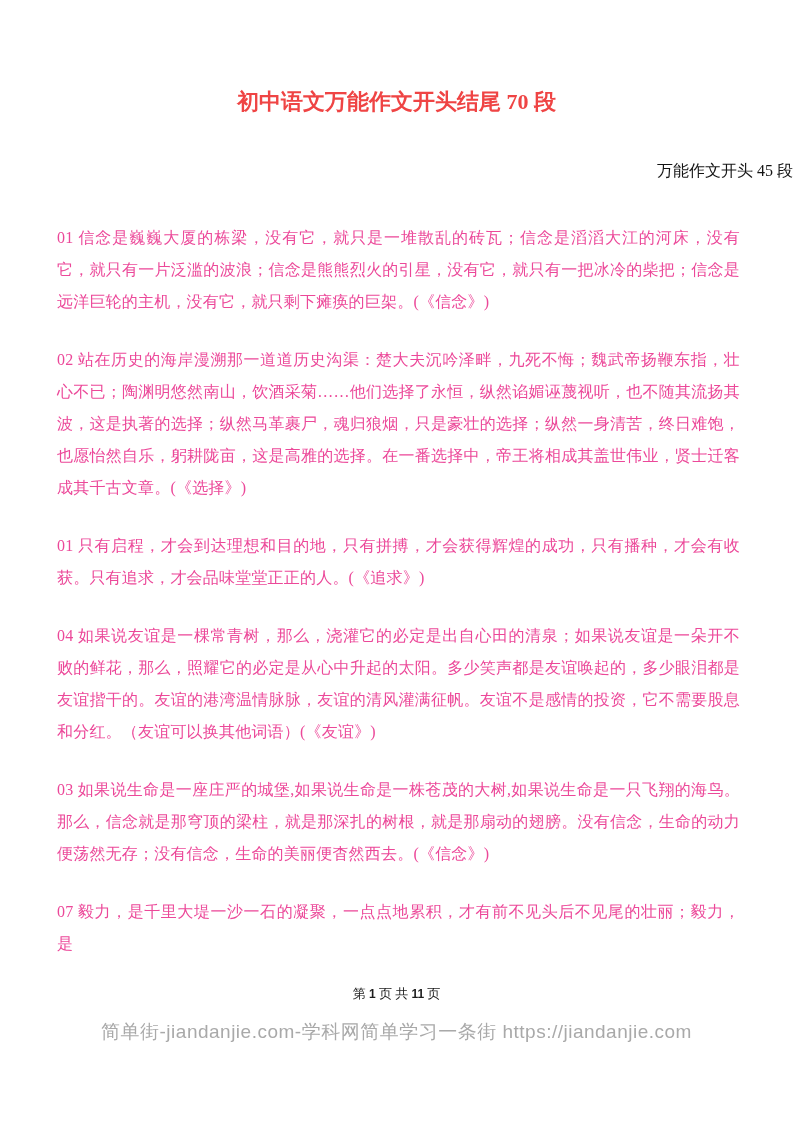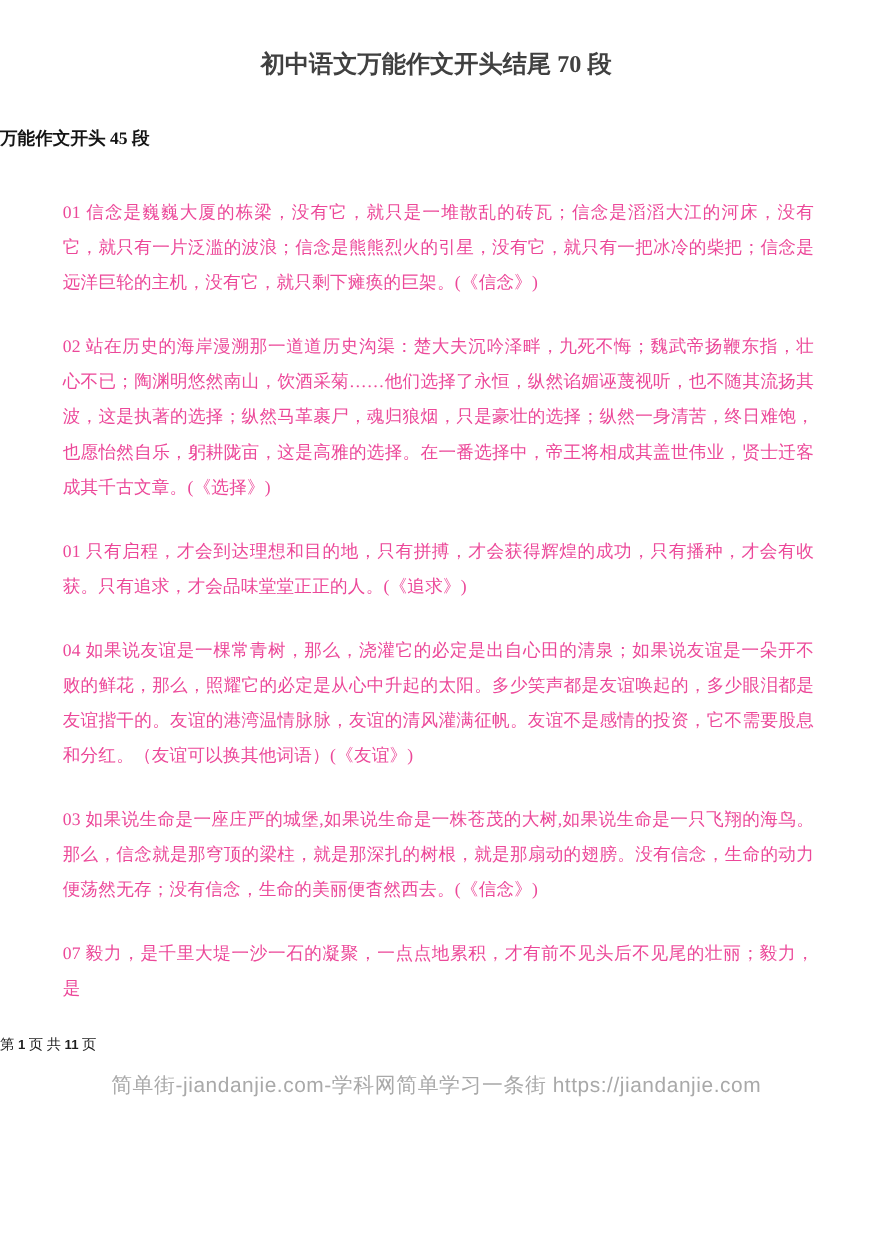--- a/index.html
+++ b/index.html
@@ -12,51 +12,51 @@
     width: 793px;
     height: 1122px;
     background: #ffffff;
     overflow: hidden;
     font-family: "Liberation Serif", "DejaVu Serif", serif;
     color: #1a1a1a;
     box-sizing: border-box;
   }
   .doc-title {
     margin: 0;
-    padding-top: 42px;
+    padding-top: 86px;
     text-align: center;
     font-size: 22px;
     font-weight: bold;
     line-height: 32px;
-    color: #404040;
+    color: #ef4444;
   }
   .section-heading {
     margin: 0;
     margin-top: 42px;
-    text-align: left;
+    text-align: right;
     font-size: 16px;
-    font-weight: bold;
+    font-weight: normal;
     line-height: 22px;
     color: #141414;
   }
   .content {
     margin: 40px auto 0 57px;
     width: 683px;
   }
   .content p {
     margin: 0 0 26px 0;
     font-size: 16px;
     line-height: 32px;
     text-align: justify;
     letter-spacing: 0.2px;
     color: #ec4899;
   }
   .footer {
     margin-top: 16px;
-    text-align: left;
+    text-align: center;
     font-size: 13px;
     line-height: 16px;
     color: #1d1d1d;
   }
   .footer .num {
     font-weight: bold;
     font-family: "Liberation Sans", sans-serif;
     font-size: 12px;
   }
   .watermark {

